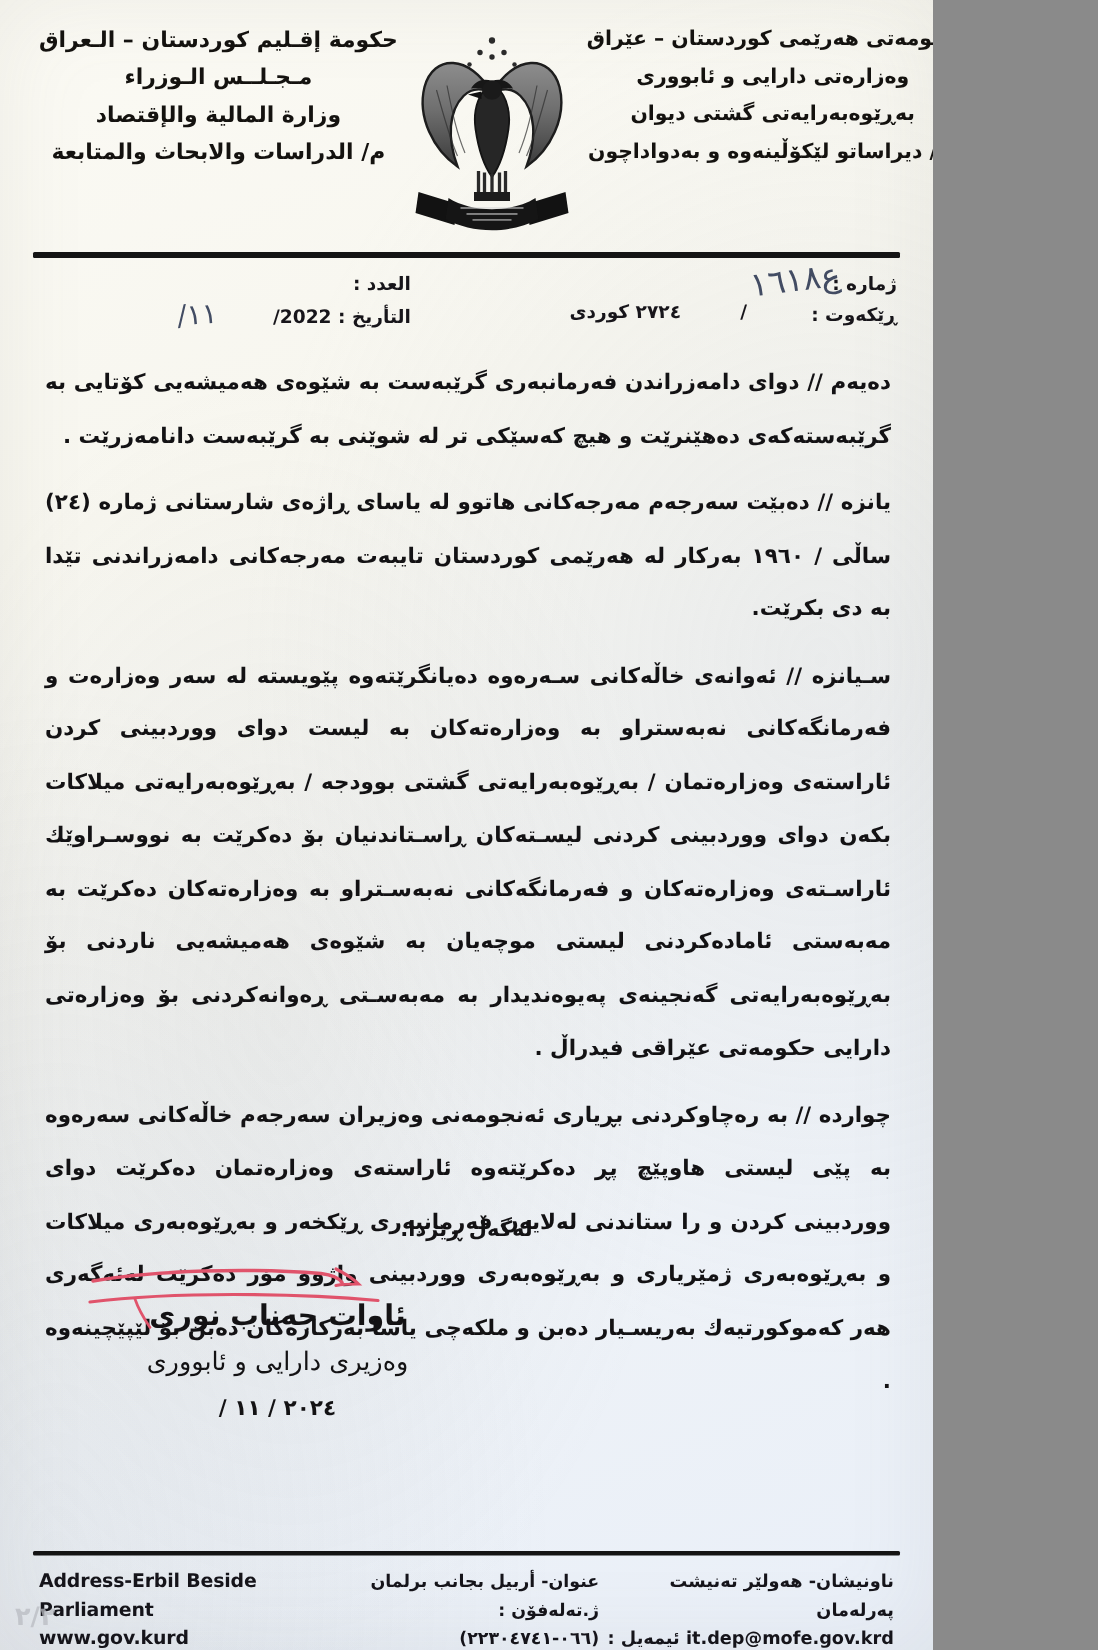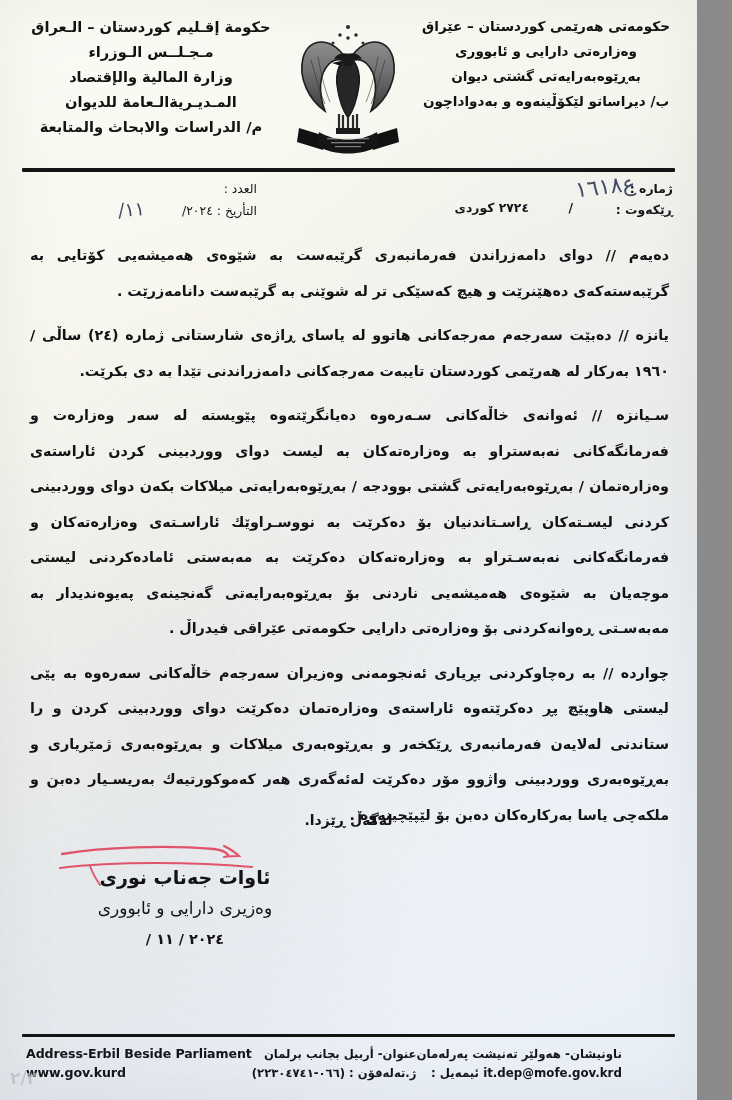--- a/index.html
+++ b/index.html
@@ -6,30 +6,29 @@
   html, body {
     margin: 0;
     padding: 0;
     background: #8a8a8a;
   }
   body {
     font-family: "DejaVu Sans", "Liberation Sans", sans-serif;
   }
   #page {
     position: relative;
-    width: 672px;
+    width: 622px;
     height: 1100px;
     overflow: hidden;
     background: #f3f2ee;
     background-image:
       linear-gradient(160deg, #fbfaf4 0%, #f7f6ef 28%, #f2f3f2 52%, #eef2f7 74%, #e9eff8 100%),
       radial-gradient(circle at 78% 88%, rgba(214,228,246,0.85) 0%, rgba(214,228,246,0) 55%),
       radial-gradient(circle at 12% 18%, rgba(252,250,238,0.9) 0%, rgba(252,250,238,0) 60%);
     box-shadow: inset 0 0 60px rgba(120,120,110,0.10);
-    padding-left: 25px;
   }
   
   #page::before {
     content: "";
     position: absolute;
     inset: 0;
     pointer-events: none;
     background:
       radial-gradient(ellipse at 30% 62%, rgba(180,178,168,0.10) 0%, rgba(180,178,168,0) 45%),
       radial-gradient(ellipse at 88% 40%, rgba(205,212,225,0.18) 0%, rgba(205,212,225,0) 50%),
@@ -104,21 +103,21 @@
   }
   .ref-ku .row { white-space: nowrap; }
   .ref-ar {
     position: absolute;
     left: 182px;
     top: 2px;
     direction: rtl;
     text-align: right;
     color: #17151a;
     font-size: 12.4px;
-    font-weight: 400;
+    font-weight: 700;
     line-height: 22px;
   }
   .kurdi-year {
     position: absolute;
     right: 168px;
     top: 24px;
     font-size: 12.4px;
     font-weight: 700;
     direction: rtl;
     color: #17151a;
@@ -272,21 +271,20 @@
 <body>
 
 <div id="page">
 
   <div class="header">
 
     <div class="hdr-col ar">
       <div class="line">حكومة إقـليم كوردستان – الـعراق</div>
       <div class="line">مـجـلــس الـوزراء</div>
       <div class="line">وزارة المالية والإقتصاد</div>
-      <div class="line">المـديـريةالـعامة للديوان</div>
       <div class="line">م/ الدراسات والابحاث والمتابعة</div>
     </div>
 
     <div class="emblem-wrap">
       <svg width="126" height="140" viewBox="0 0 126 140">
         <defs>
           <linearGradient id="featherGrad" x1="0" y1="0" x2="0" y2="1">
             <stop offset="0%" stop-color="#8d8d8d"></stop>
             <stop offset="45%" stop-color="#6f6f6f"></stop>
             <stop offset="100%" stop-color="#3b3b3b"></stop>
@@ -352,21 +350,21 @@
 
     <div class="hand" id="hand-ref">ع١٦١٨</div>
 
     <div class="slash-mark">/</div>
     <div class="kurdi-year">٢٧٢٤ كوردی</div>
 
     <div class="ref-ar">
       <div class="row">العدد :</div>
       <div class="row">
         <span>التأريخ :</span>
-        <span>٢٠٢٤/</span>
+        <span>2022/</span>
       </div>
     </div>
 
     <div class="hand" id="hand-date">١١/</div>
   </div>
 
   <div class="body-text">
     <p class="para">
       <span class="lbl">دەیەم //</span><span> دوای دامەزراندن فەرمانبەری گرێبەست بە شێوەی ھەمیشەیی كۆتایی بە گرێبەستەكەی دەھێنرێت و ھیچ كەسێكی تر لە شوێنی بە گرێبەست دانامەزرێت .</span>
     </p>

